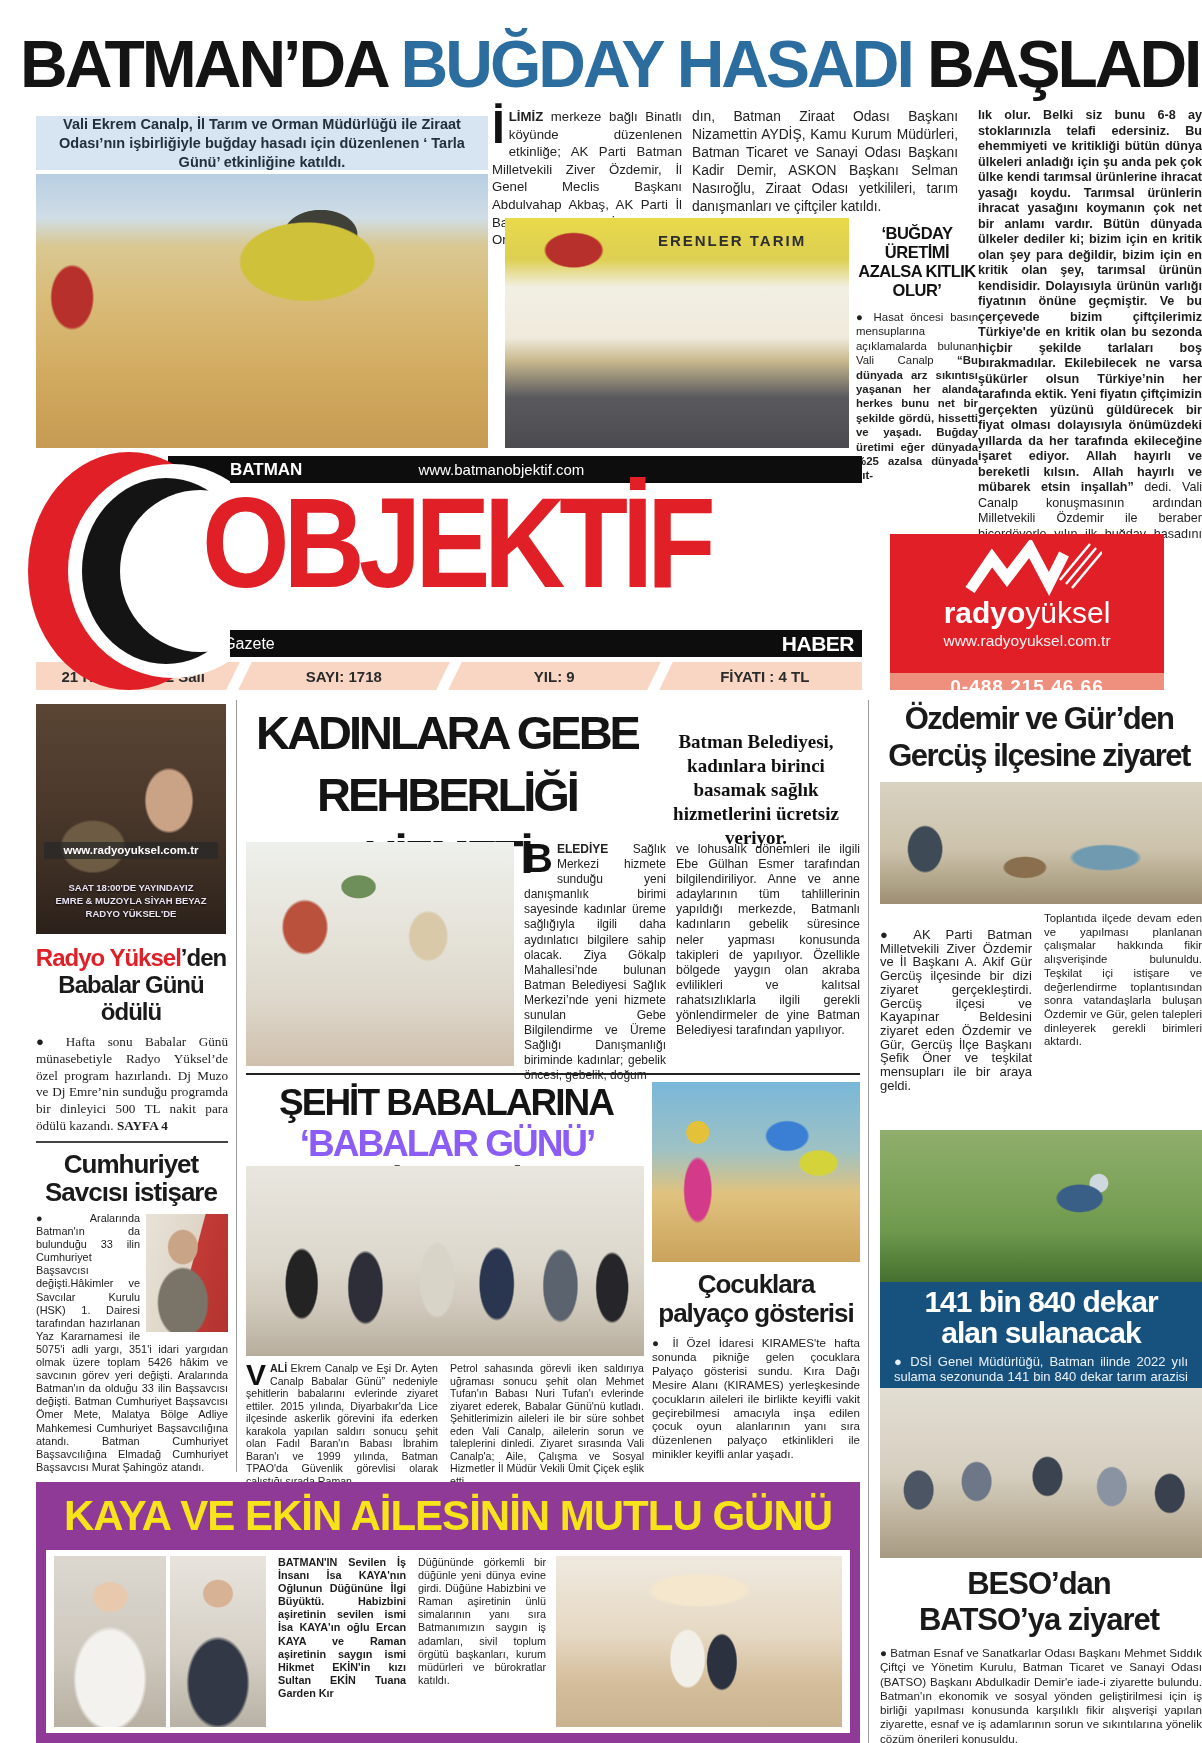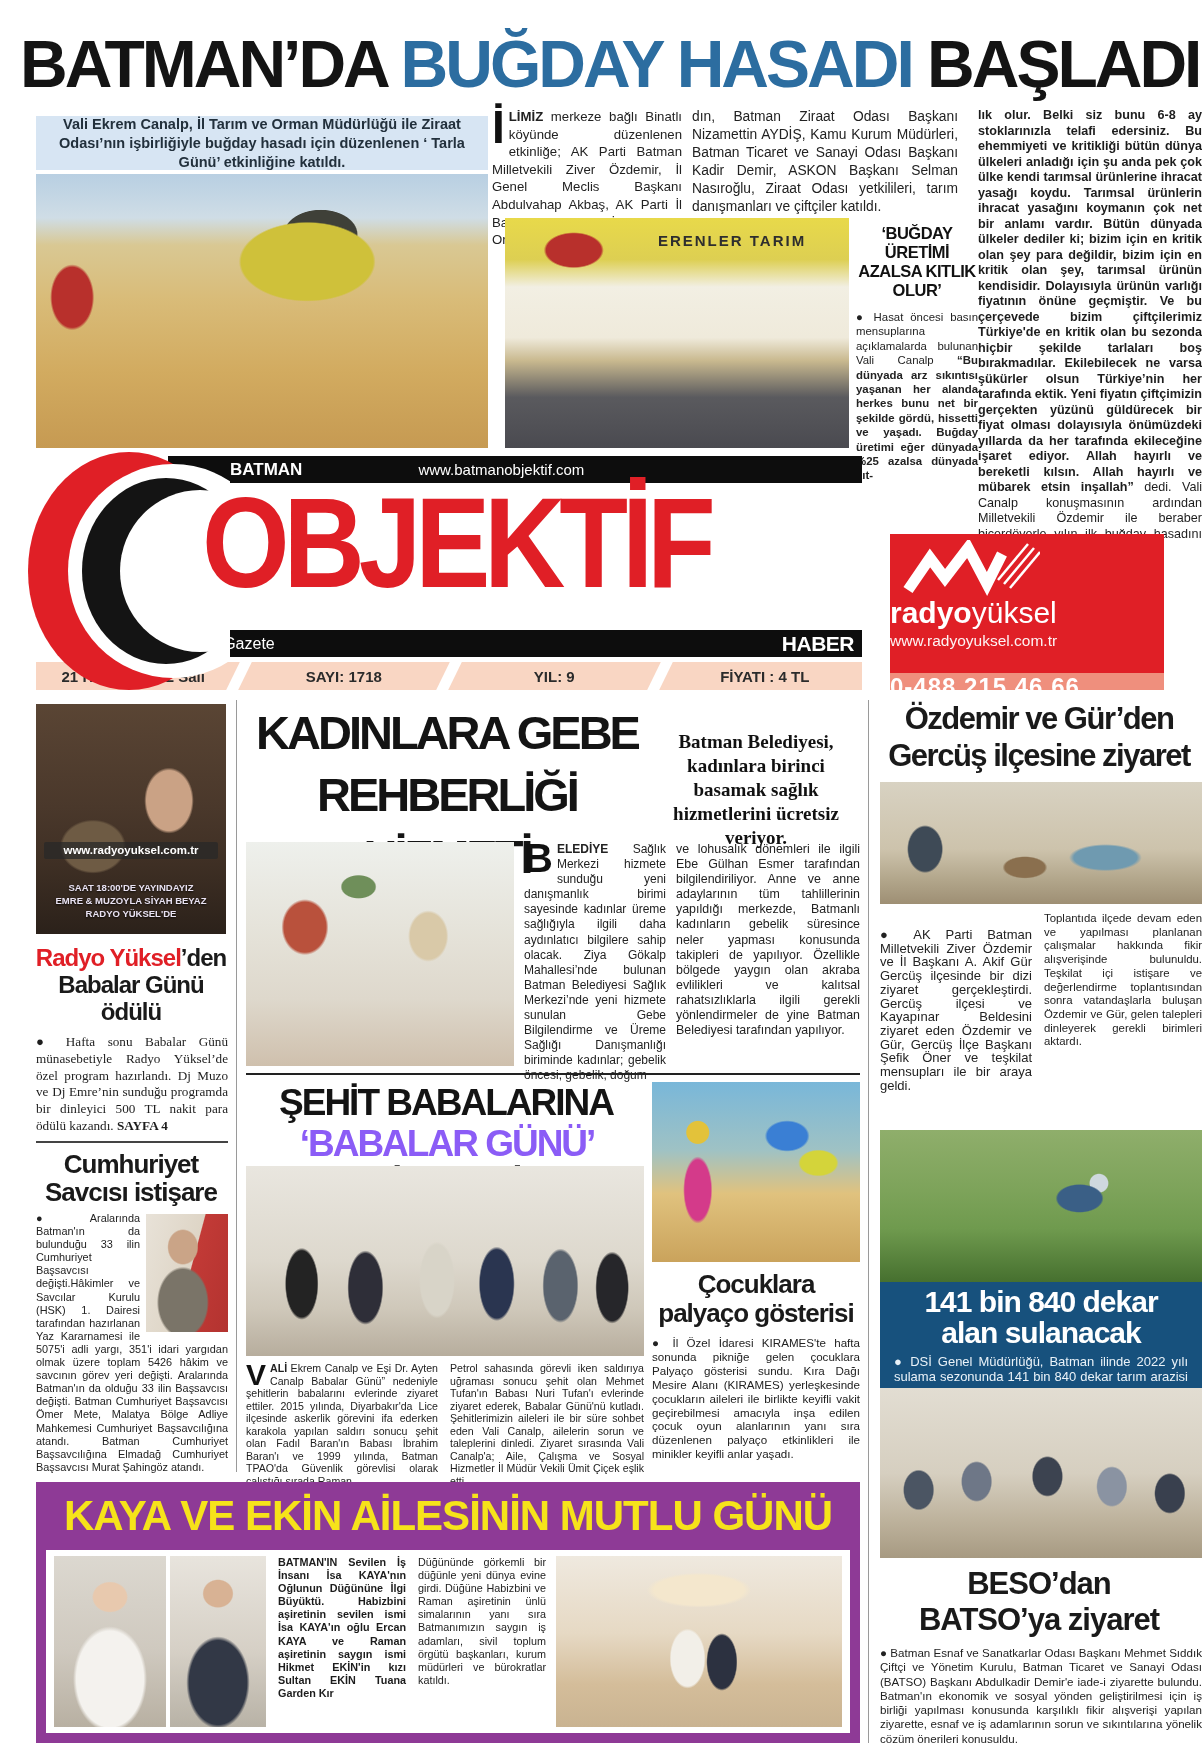--- a/index.html
+++ b/index.html
@@ -22,23 +22,23 @@
   .hrule{position:absolute;background:#222}
   
   .topbar{position:absolute;background:#0d0d0d;color:#fff;display:flex;align-items:center}
   .daterow{position:absolute;background:#f9d6c3;display:flex;align-items:stretch;overflow:hidden}
   .daterow .cell{flex:1;display:flex;align-items:center;justify-content:center;
                  font-weight:bold;font-size:15px;color:#2b2b2b}
   .daterow .slash{width:12px;background:#fff;transform:skewX(-26deg);margin:0 2px}
   .logo-wrap{position:absolute;overflow:hidden}
   .logo-wrap div{position:absolute;border-radius:50%}
   
-  .radyobox{position:absolute;background:#e01f26;color:#fff;text-align:left}
+  .radyobox{position:absolute;background:#e01f26;color:#fff;text-align:center}
   .radyobox .phonebar{position:absolute;left:0;right:0;bottom:0;height:17px;background:#ef8f7d;
-                      font-weight:bold;font-size:24px;line-height:27px;letter-spacing:1px}
+                      font-weight:bold;font-size:19px;line-height:27px;letter-spacing:1px}
   
   .bluebox{position:absolute;background:#17517d;color:#fff}
   
   .kbox{position:absolute;background:#8e3a96}
   .kbox .inner{position:absolute;background:#fff}
   .photo-label{position:absolute;font-weight:bold;color:#fff;text-align:center;
                text-shadow:0 1px 2px rgba(0,0,0,.8)}
   .badge{position:absolute;background:rgba(40,40,40,.75);color:#fff;font-weight:bold;
          text-align:center;border-radius:2px}
 </style>

